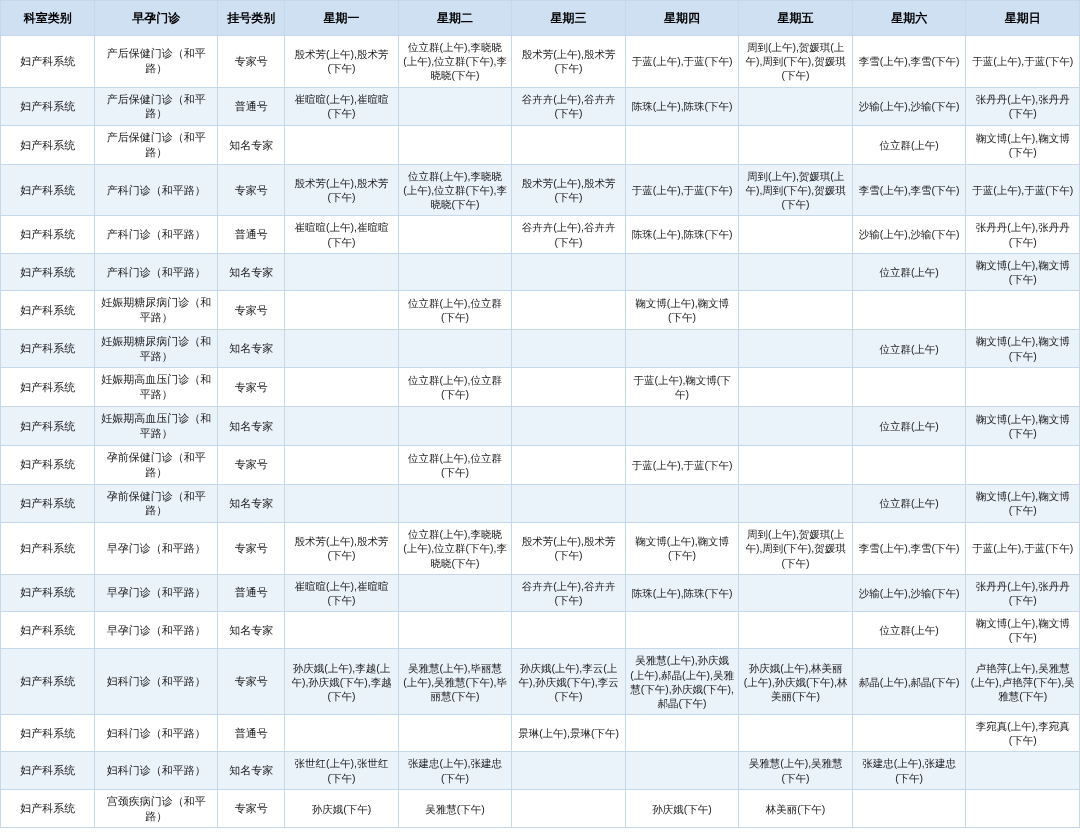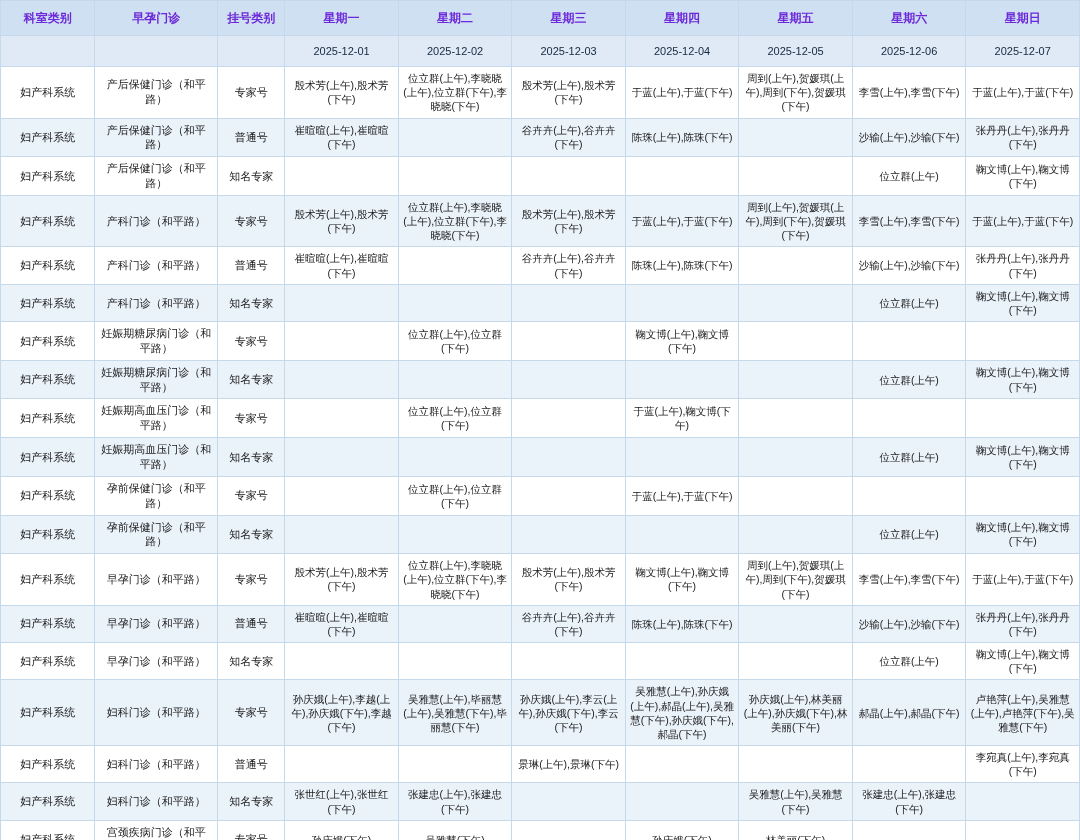--- a/index.html
+++ b/index.html
@@ -25,21 +25,21 @@
     padding:4px 3px;
     text-align:center;
     vertical-align:middle;
     line-height:1.35;
     word-break:break-all;
   }
   thead th{
     background:#cfe0f2;
     font-weight:bold;
     font-size:12px;
-    color:#6d28d9;
+    color:#000000;
     height:26px;
   }
   tr.daterow td{
     background:#dfeaf6;
     font-size:11px;
     color:#16283d;
     height:22px;
   }
   tr.odd td{background:#ffffff;}
   tr.even td{background:#eaf2fa;}
@@ -74,32 +74,20 @@
       <th>星期一</th>
       <th>星期二</th>
       <th>星期三</th>
       <th>星期四</th>
       <th>星期五</th>
       <th>星期六</th>
       <th>星期日</th>
     </tr>
   </thead>
   <tbody>
-    <tr class="daterow">
-      <td></td>
-      <td></td>
-      <td></td>
-      <td>2025-12-01</td>
-      <td>2025-12-02</td>
-      <td>2025-12-03</td>
-      <td>2025-12-04</td>
-      <td>2025-12-05</td>
-      <td>2025-12-06</td>
-      <td>2025-12-07</td>
-    </tr>
   <tr class="odd">
         <td class="col-dept">妇产科系统</td>
         <td class="col-spec">产后保健门诊（和平路）</td>
         <td class="col-type">专家号</td>
         <td class="cell-names">殷术芳(上午),殷术芳(下午)</td>
         <td class="cell-names">位立群(上午),李晓晓(上午),位立群(下午),李晓晓(下午)</td>
         <td class="cell-names">殷术芳(上午),殷术芳(下午)</td>
         <td class="cell-names">于蓝(上午),于蓝(下午)</td>
         <td class="cell-names">周到(上午),贺媛琪(上午),周到(下午),贺媛琪(下午)</td>
         <td class="cell-names">李雪(上午),李雪(下午)</td>

